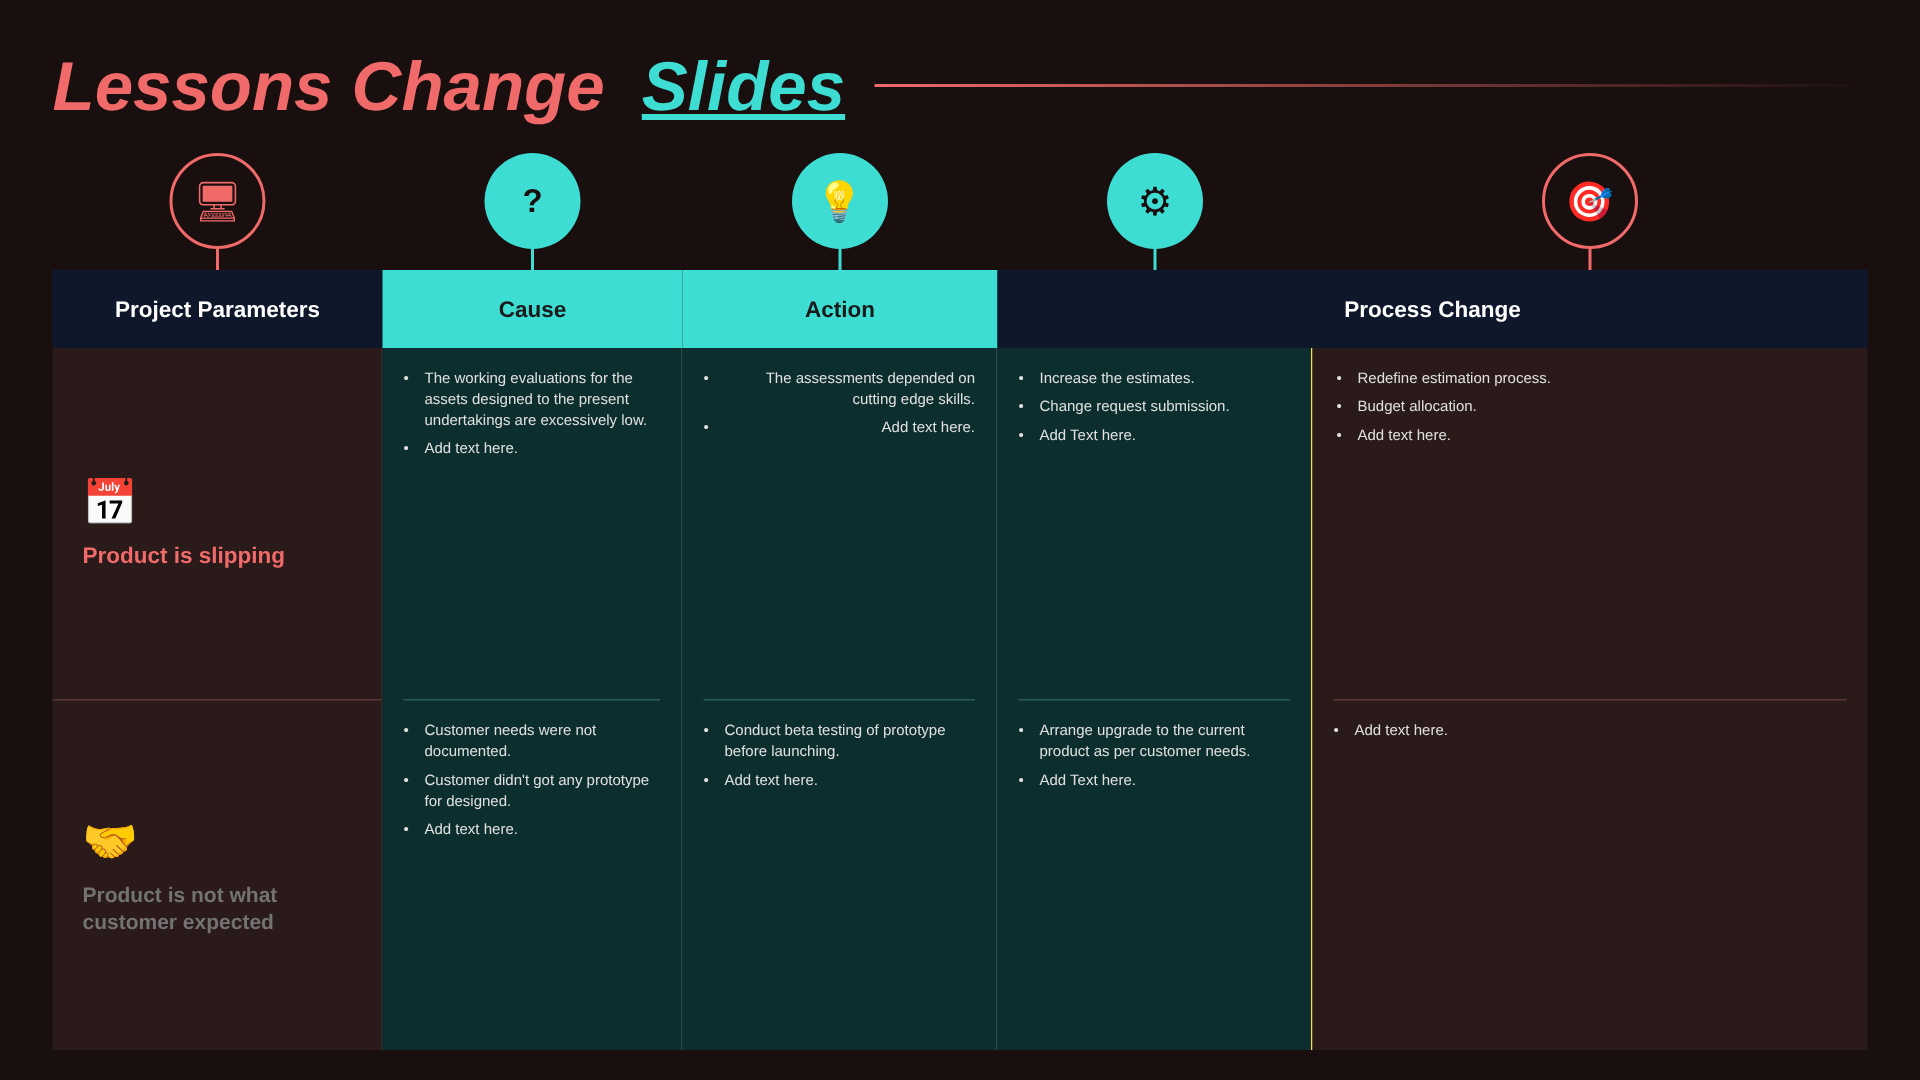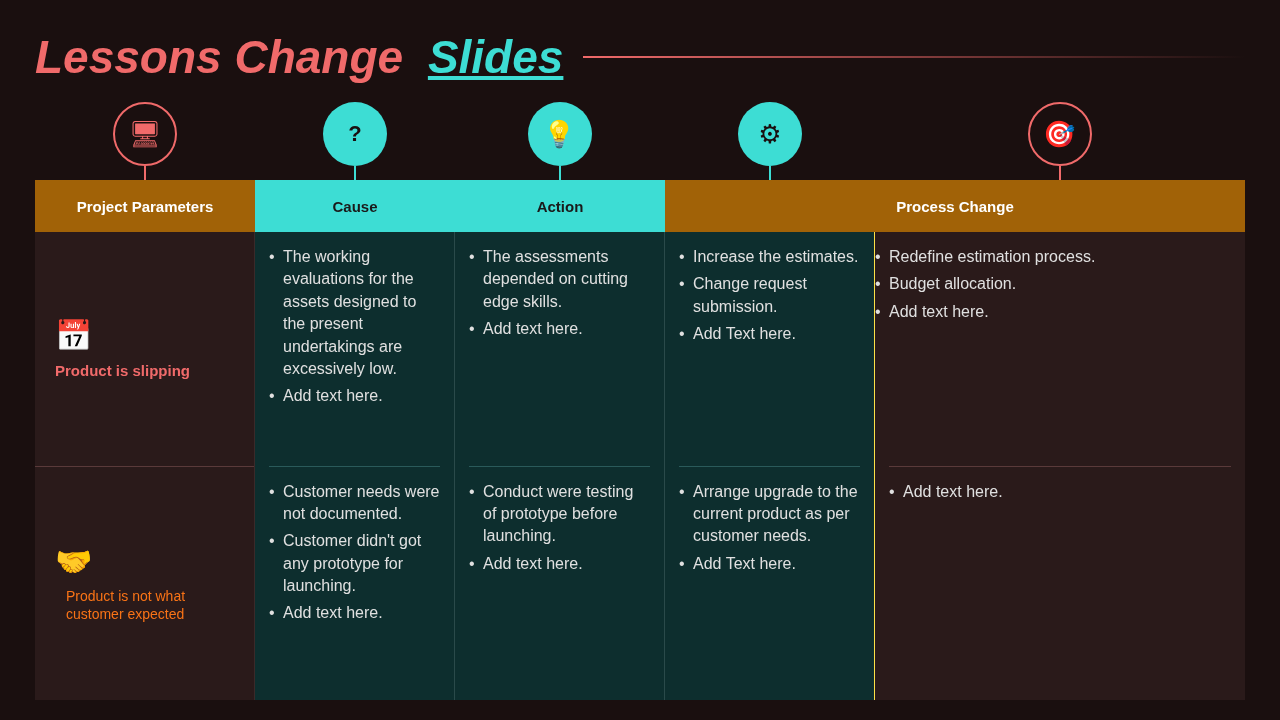--- a/index.html
+++ b/index.html
@@ -78,38 +78,38 @@
     .header-cell {
       display: flex;
       align-items: center;
       justify-content: center;
       font-size: 15px;
       font-weight: 700;
       color: #fff;
     }
 
     .header-salmon {
-      background-color: #a16207;
+      background-color: #0f172a;
     }
 
     .header-teal {
       background-color: #3dddd4;
       color: #1a1a1a;
       text-align: center;
     }
 
     
     ul.bullet-list {
       list-style: none;
       padding: 0;
       margin: 0;
     }
 
     ul.bullet-list li {
-      font-size: 16px;
+      font-size: 10px;
       color: #e0e0e0;
       margin-bottom: 5px;
       padding-left: 14px;
       position: relative;
       line-height: 1.4;
     }
 
     ul.bullet-list li::before {
       content: '•';
       position: absolute;
@@ -196,58 +196,58 @@
 
         <div style="flex:1; display:flex; flex-direction:column; align-items:flex-start; justify-content:center; padding:16px 20px;">
           <div style="color:#f06a6a; font-size:30px; margin-bottom:8px;">📅</div>
           <div style="color:#f06a6a; font-size:15px; font-weight:700; line-height:1.3;">Product is slipping</div>
         </div>
 
         <div style="height:1px; background:#5a3a3a; margin:0;"></div>
 
         <div style="flex:1; display:flex; flex-direction:column; align-items:flex-start; justify-content:center; padding:16px 20px;">
           <div style="color:#f06a6a; font-size:30px; margin-bottom:8px;">🤝</div>
-          <div style="color:#f97316; font-size:14px; font-weight:400; line-height:1.3;margin-left:11px;">Product is not what customer expected</div>
+          <div style="color:#737373; font-size:14px; font-weight:700; line-height:1.3;">Product is not what customer expected</div>
         </div>
       </div>
 
       <div style="width:200px; background:#0d2e2e; display:flex; flex-direction:column; border-right:1px solid #2a4a4a;">
 
         <div style="flex:1; padding:14px 14px;">
           <ul class="bullet-list">
             <li>The working evaluations for the assets designed to the present undertakings are excessively low.</li>
             <li>Add text here.</li>
           </ul>
         </div>
 
         <div style="height:1px; background:#2a5a5a; margin:0 14px;"></div>
 
         <div style="flex:1; padding:14px 14px;">
           <ul class="bullet-list">
             <li>Customer needs were not documented.</li>
-            <li>Customer didn't got any prototype for launching.</li>
+            <li>Customer didn't got any prototype for designed.</li>
             <li>Add text here.</li>
           </ul>
         </div>
       </div>
 
       <div style="width:210px; background:#0d2e2e; display:flex; flex-direction:column; border-right:1px solid #2a4a4a;">
 
-        <div style="flex:1; padding:14px 14px;">
+        <div style="flex:1; padding:14px 14px;text-align:right;">
           <ul class="bullet-list">
             <li>The assessments depended on cutting edge skills.</li>
             <li>Add text here.</li>
           </ul>
         </div>
 
         <div style="height:1px; background:#2a5a5a; margin:0 14px;"></div>
 
         <div style="flex:1; padding:14px 14px;">
           <ul class="bullet-list">
-            <li>Conduct were testing of prototype before launching.</li>
+            <li>Conduct beta testing of prototype before launching.</li>
             <li>Add text here.</li>
           </ul>
         </div>
       </div>
 
       <div style="width:210px; background:#0d2e2e; display:flex; flex-direction:column; border-right:1px solid #fde047;">
 
         <div style="flex:1; padding:14px 14px;">
           <ul class="bullet-list">
             <li>Increase the estimates.</li>
@@ -261,21 +261,21 @@
         <div style="flex:1; padding:14px 14px;">
           <ul class="bullet-list">
             <li>Arrange upgrade to the current product as per customer needs.</li>
             <li>Add Text here.</li>
           </ul>
         </div>
       </div>
 
       <div style="flex:1; background:#2a1a1a; display:flex; flex-direction:column;">
 
-        <div style="flex:1; padding:14px 0;">
+        <div style="flex:1; padding:14px 16px;">
           <ul class="bullet-list">
             <li>Redefine estimation process.</li>
             <li>Budget allocation.</li>
             <li>Add text here.</li>
           </ul>
         </div>
 
         <div style="height:1px; background:#5a3a3a; margin:0 14px;"></div>
 
         <div style="flex:1; padding:14px 14px;">

